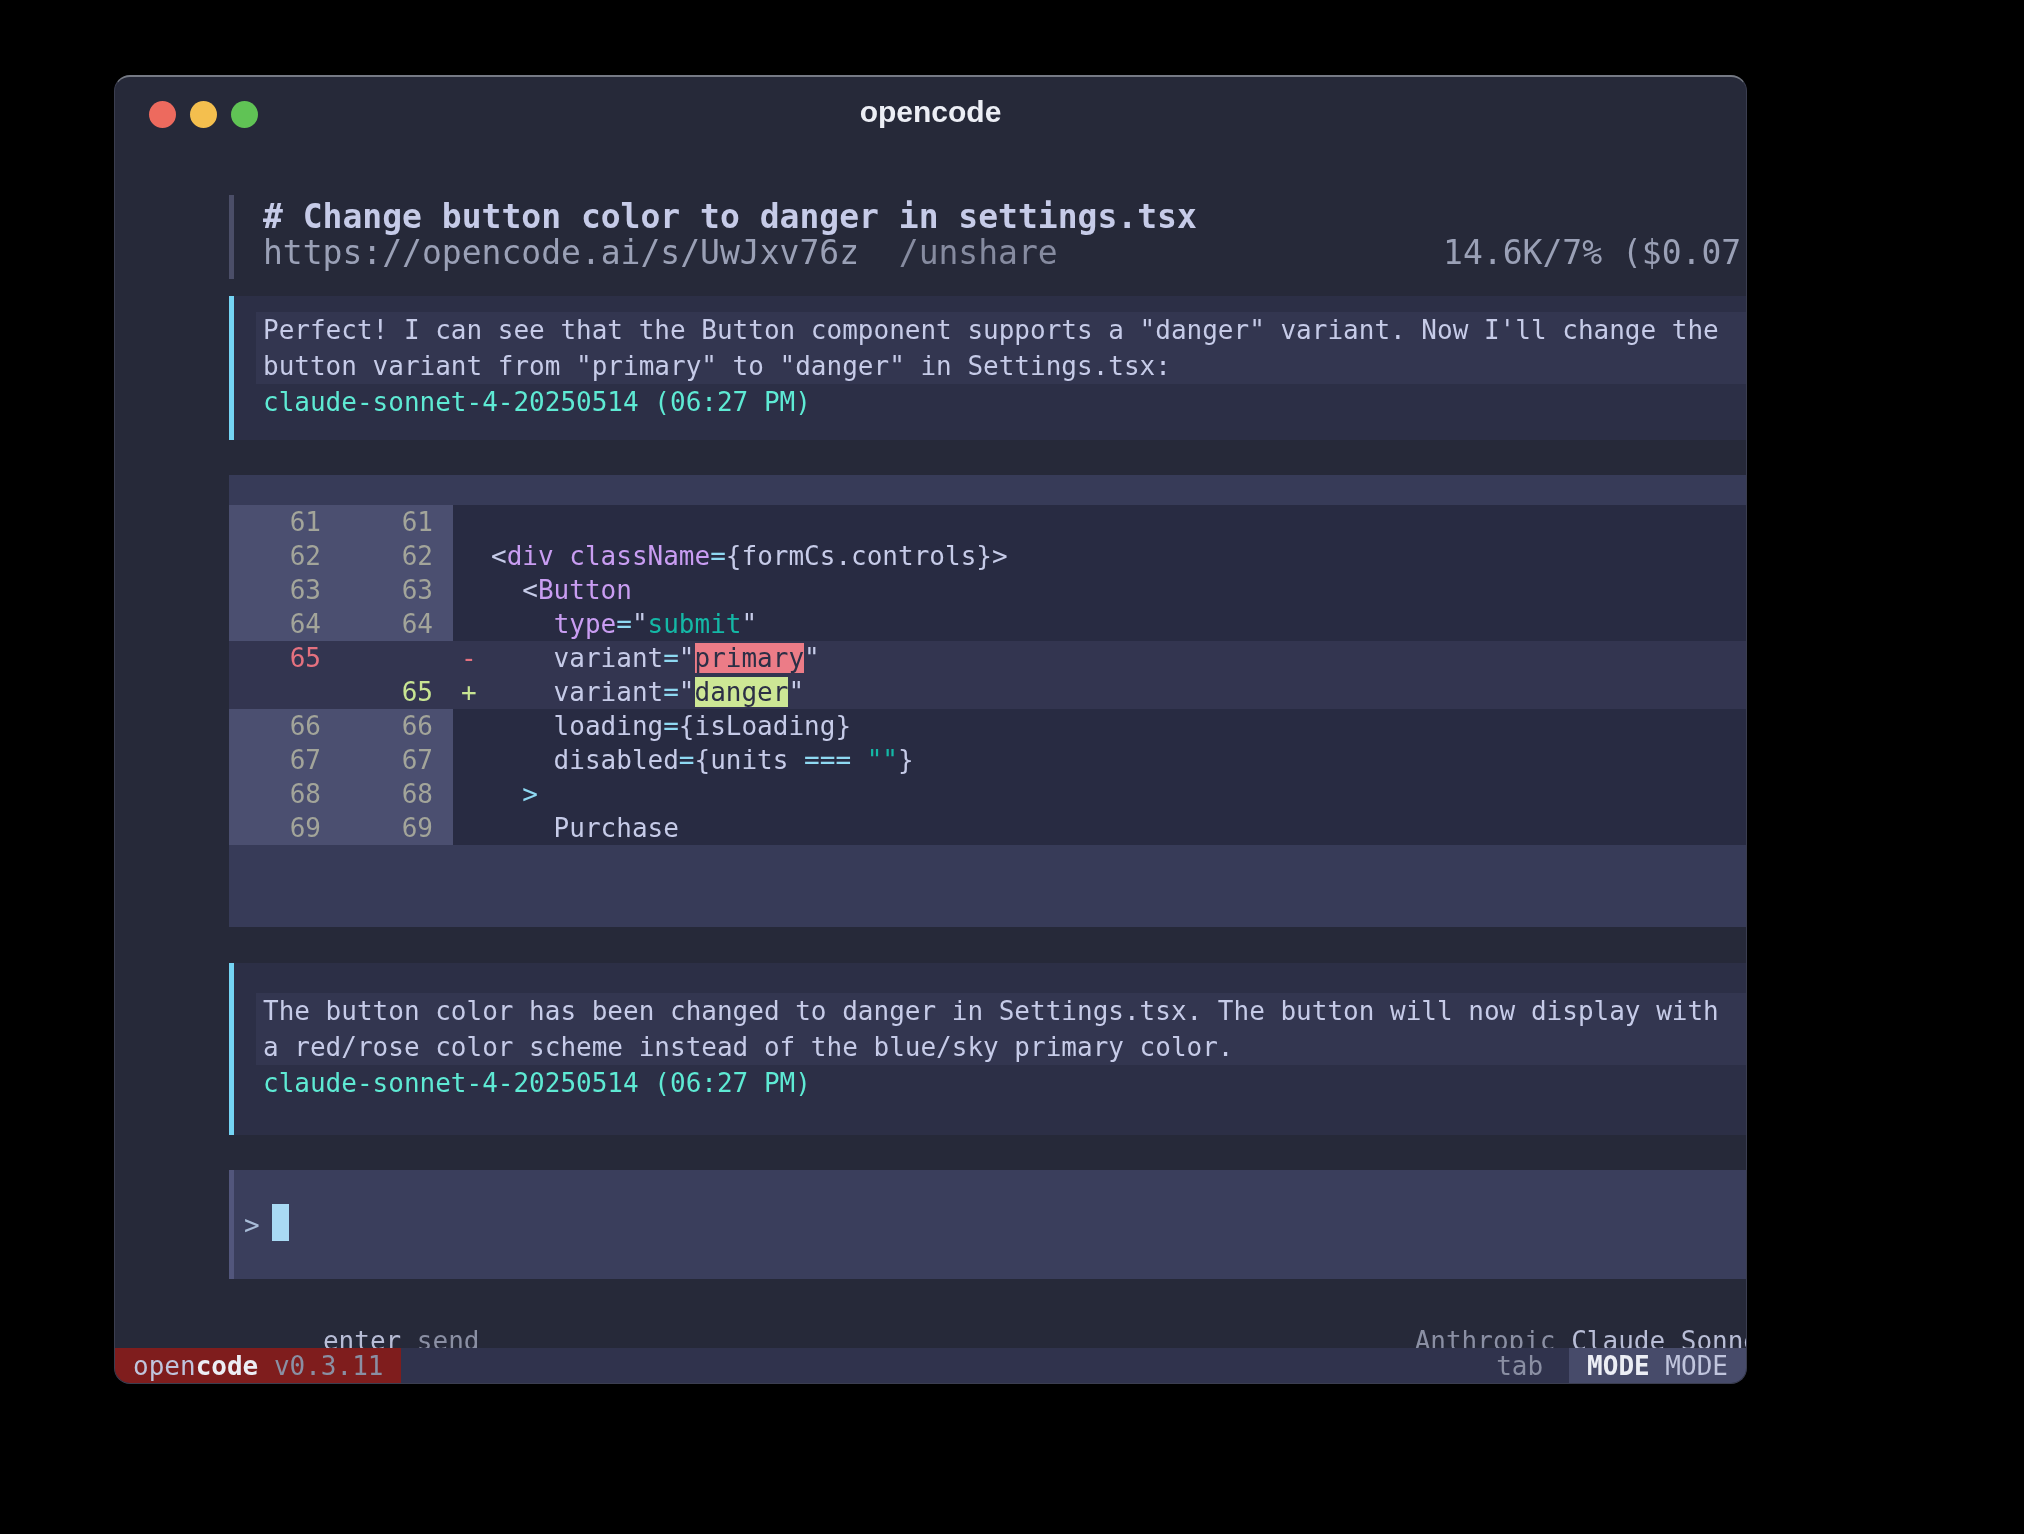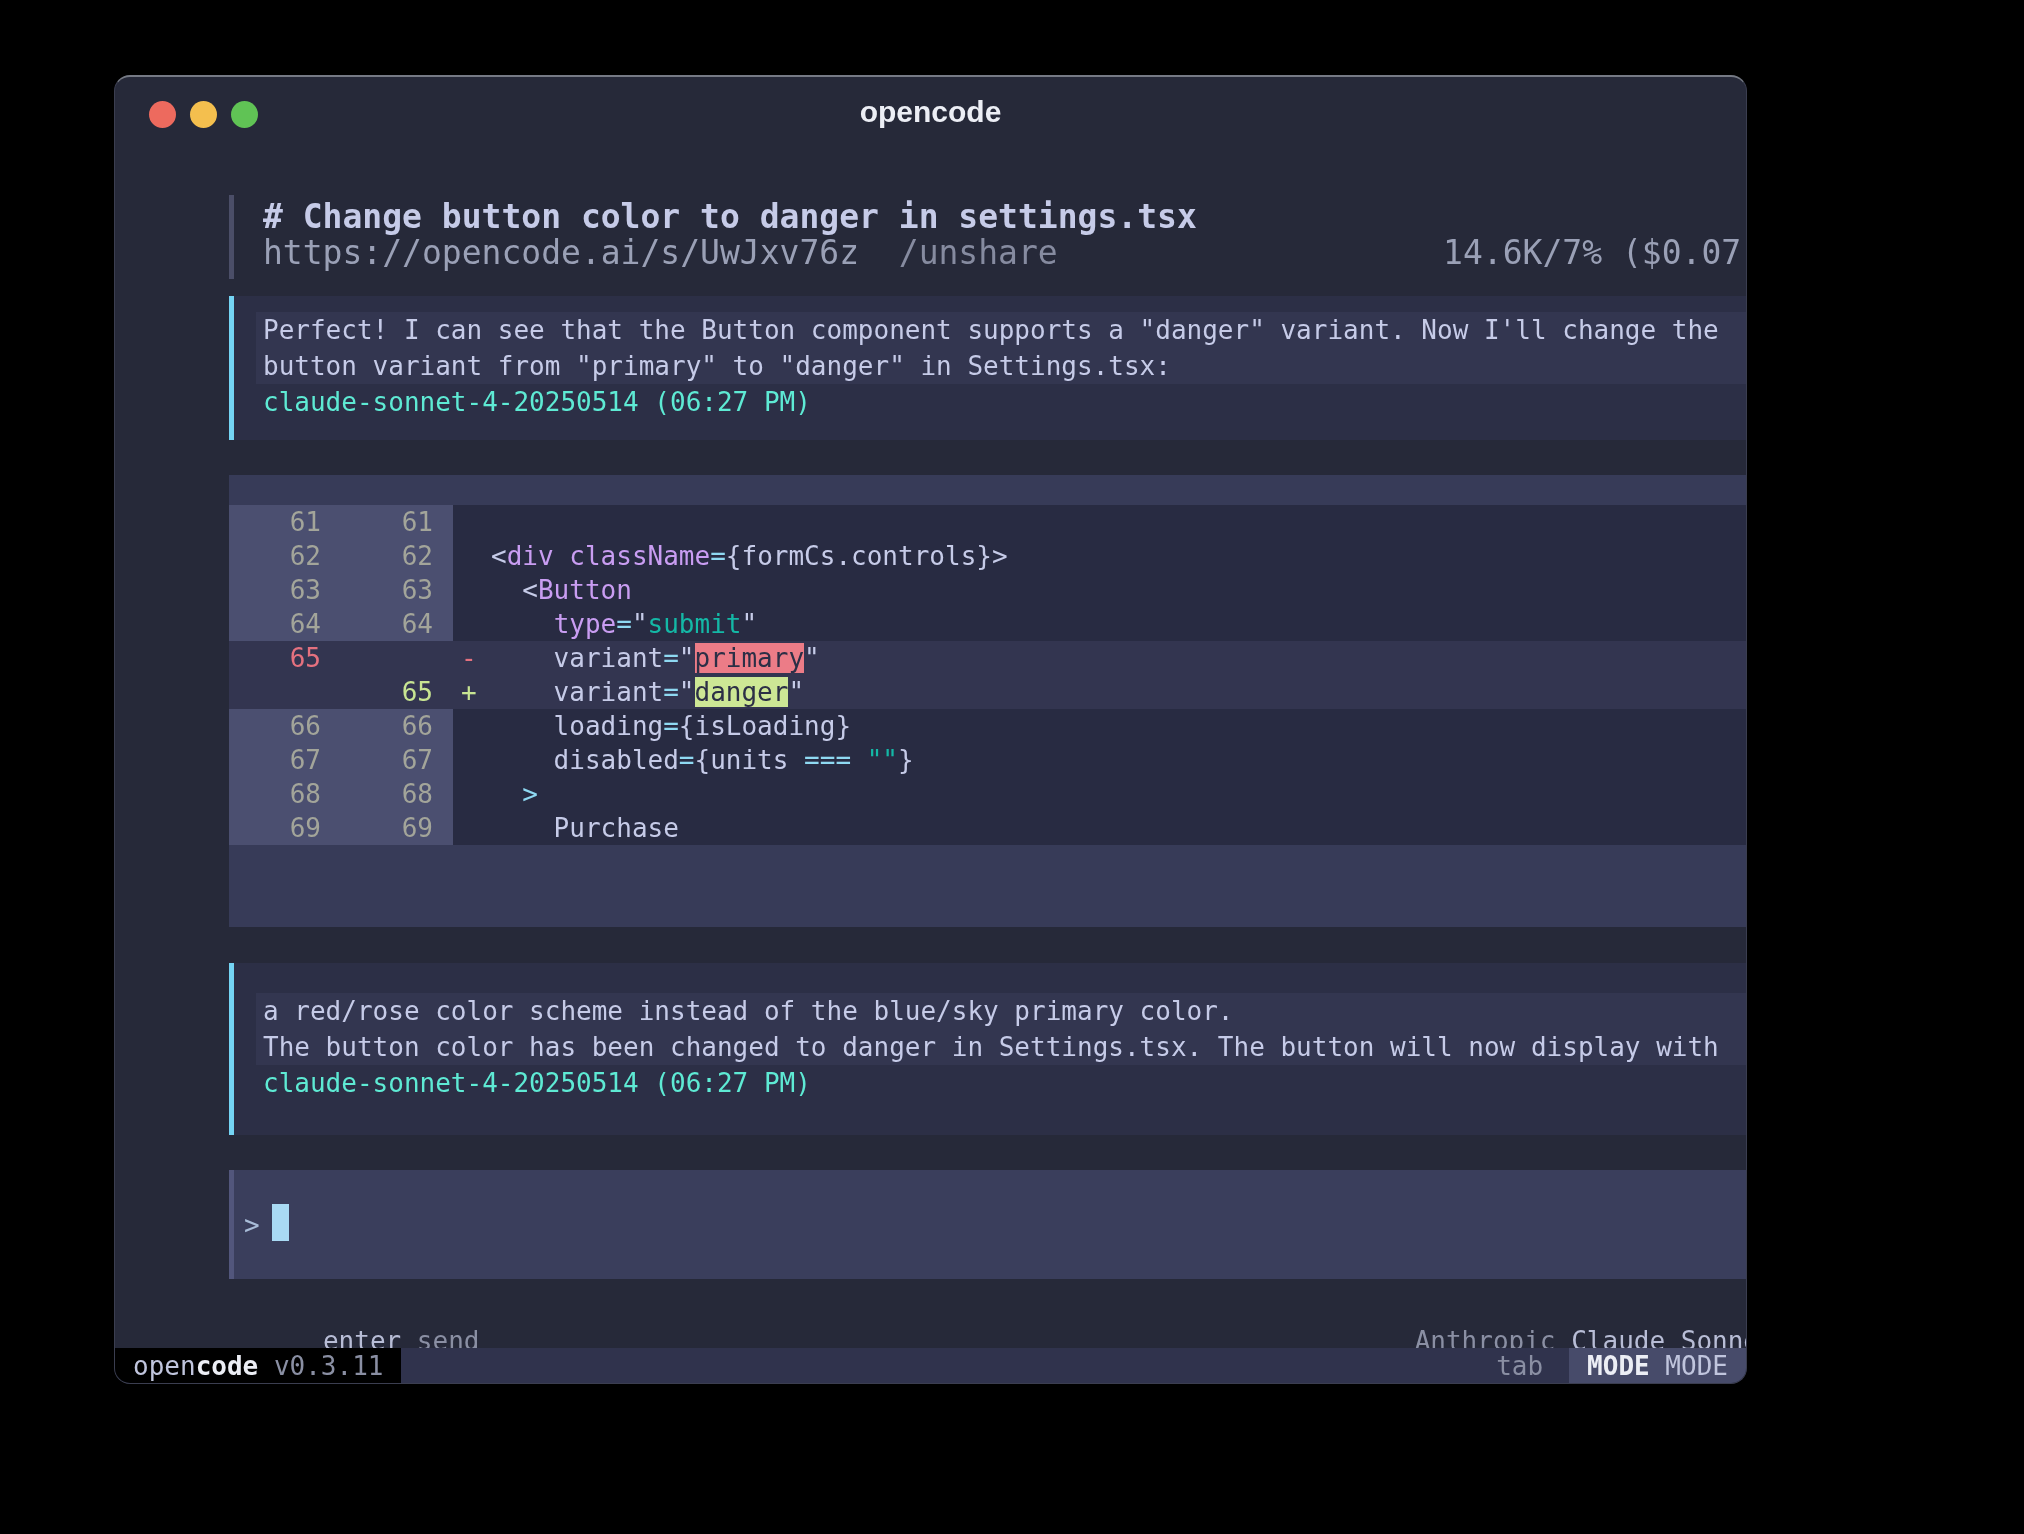--- a/index.html
+++ b/index.html
@@ -63,21 +63,21 @@
   
   .hints { top:1210px; height:36px; display:flex; font-size:26px; line-height:36px; }
   .hint-left { white-space:pre; }
   .hint-key { color:#b8bdd6; } .hint-act { color:#8a8fa3; }
   .hint-right { margin-left:auto; white-space:pre; }
   .hint-provider { color:#8a8fa3; } .hint-model { color:#b8bdd6; }
   
   .statusbar { position:absolute; left:0; bottom:0; width:100%; height:35px;
                background:#30334d; display:flex; align-items:center;
                font-size:26px; }
-  .sb-app { background:#000000; height:100%; display:flex; align-items:center;
+  .sb-app { background:#7f1d1d; height:100%; display:flex; align-items:center;
             padding:0 18px 0 18px; white-space:pre;justify-content:flex-end; }
   .sb-open{ color:#c0c5dd; } .sb-code{ color:#eceef5; font-weight:bold; }
   .sb-ver{ color:#8a8fa3; }
   .sb-path { margin-left:20px; color:#a9aec2; white-space:pre; }
   .sb-right { margin-left:auto; display:flex; align-items:center; height:100%; }
   .sb-tab { color:#8a8fa3; margin-right:26px; }
   .sb-mode { background:#474b6a; height:100%; display:flex; align-items:center;
              padding:0 18px; white-space:pre; }
   .sb-build{ color:#eceef5; font-weight:bold; } .sb-moderest{ color:#c0c5dd; }
 </style>
@@ -192,22 +192,22 @@
             <span class="gcol n">69</span>
           </span>
           <span class="mark"></span>
           <span class="code"><span class="lav">    Purchase</span></span>
         </div>
       </div>
   </div>
 
   <div class="col msg msg2">
     <div>
+        <div class="para">The button color has been changed to danger in Settings.tsx. The button will now display with</div>
         <div class="para">a red/rose color scheme instead of the blue/sky primary color.</div>
-        <div class="para">The button color has been changed to danger in Settings.tsx. The button will now display with</div>
       </div>
     <div class="meta">claude-sonnet-4-20250514 (06:27 PM)</div>
   </div>
 
   <div class="col inputpanel">
     <span class="prompt">&gt;</span>
     <span class="cursor"></span>
   </div>
 
   <div class="col hints">

